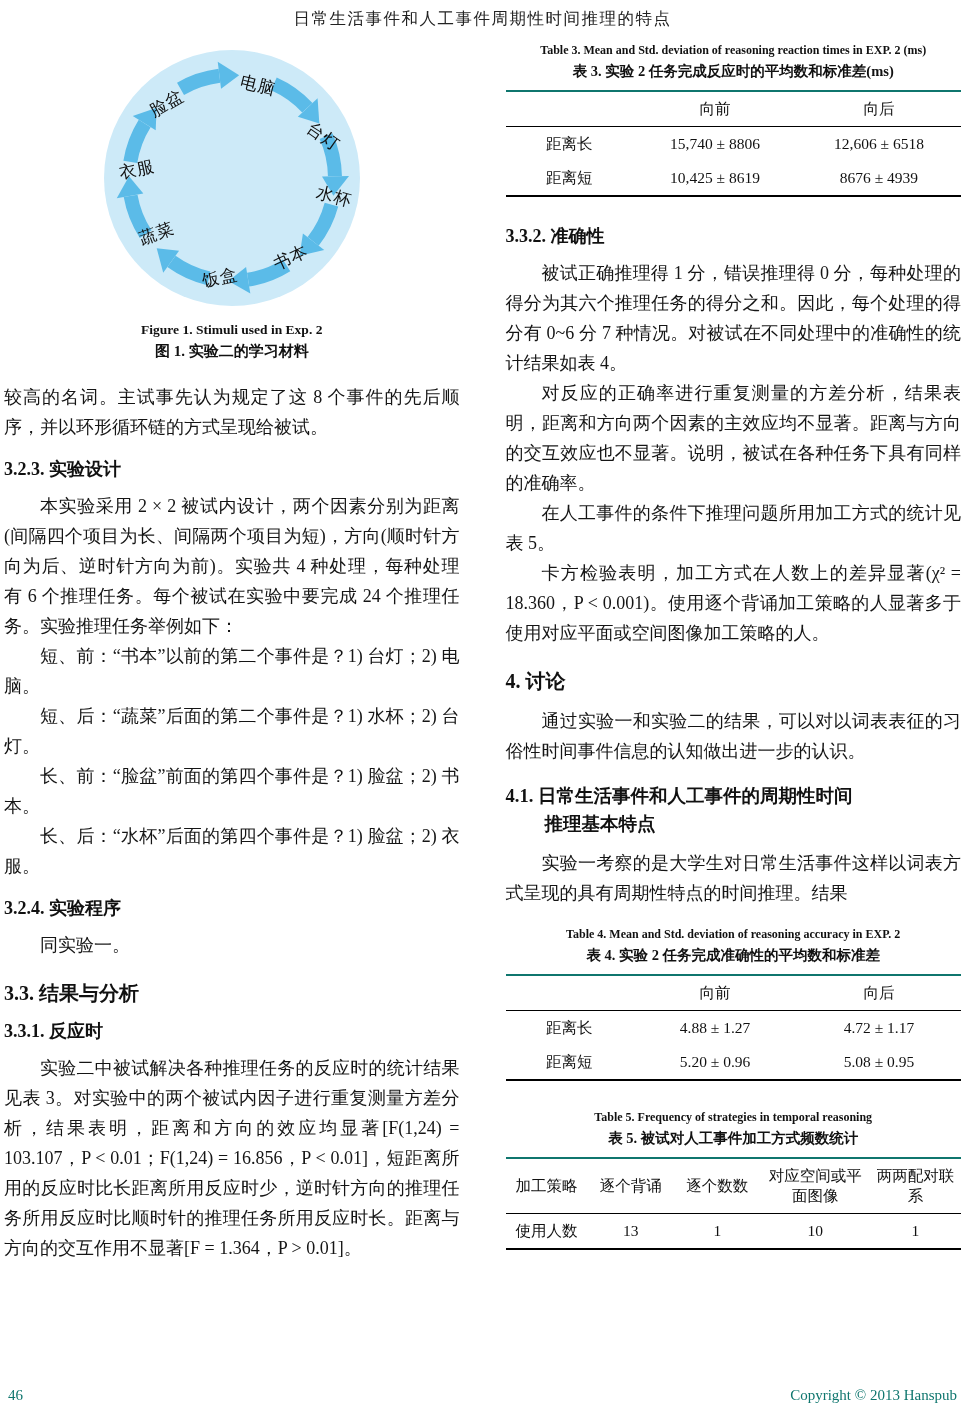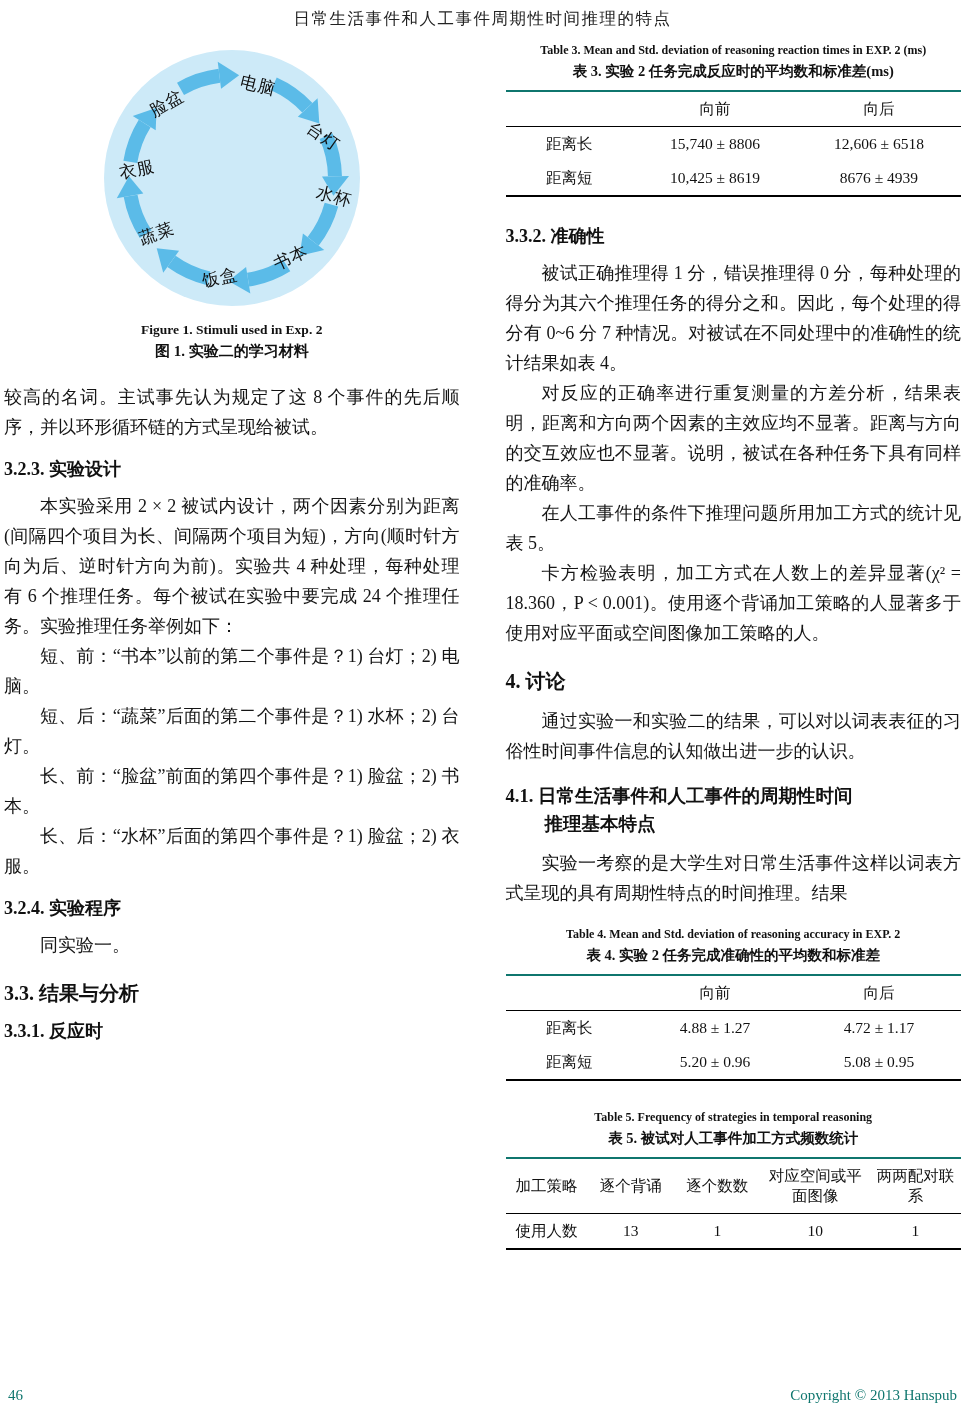--- a/index.html
+++ b/index.html
@@ -99,20 +99,21 @@
       <p class="indent">短、后：“蔬菜”后面的第二个事件是？1)  水杯；2)  台灯。</p>
       <p class="indent">长、前：“脸盆”前面的第四个事件是？1)  脸盆；2)  书本。</p>
       <p class="indent">长、后：“水杯”后面的第四个事件是？1)  脸盆；2)  衣服。</p>
 
       <div class="subhead">3.2.4.  实验程序</div>
       <p class="indent">同实验一。</p>
 
       <div class="bighead">3.3.  结果与分析</div>
 
       <div class="subhead" style="margin-top:10px;">3.3.1.  反应时</div>
+      <p class="indent">实验二中被试解决各种推理任务的反应时的统计结果见表 3。对实验中的两个被试内因子进行重复测量方差分析，结果表明，距离和方向的效应均显著[F(1,24) = 103.107，P &lt; 0.01；F(1,24) = 16.856，P &lt; 0.01]，短距离所用的反应时比长距离所用反应时少，逆时针方向的推理任务所用反应时比顺时针的推理任务所用反应时长。距离与方向的交互作用不显著[F = 1.364，P &gt; 0.01]。</p>
 
     </div>
 
     <div class="col">
 
       <div class="tablock">
         <div class="tcap-en">Table 3. Mean and Std. deviation of reasoning reaction times in EXP. 2 (ms)</div>
         <div class="tcap-cn">表 3.  实验 2 任务完成反应时的平均数和标准差(ms)</div>
         <table class="datatable">
           <thead>

